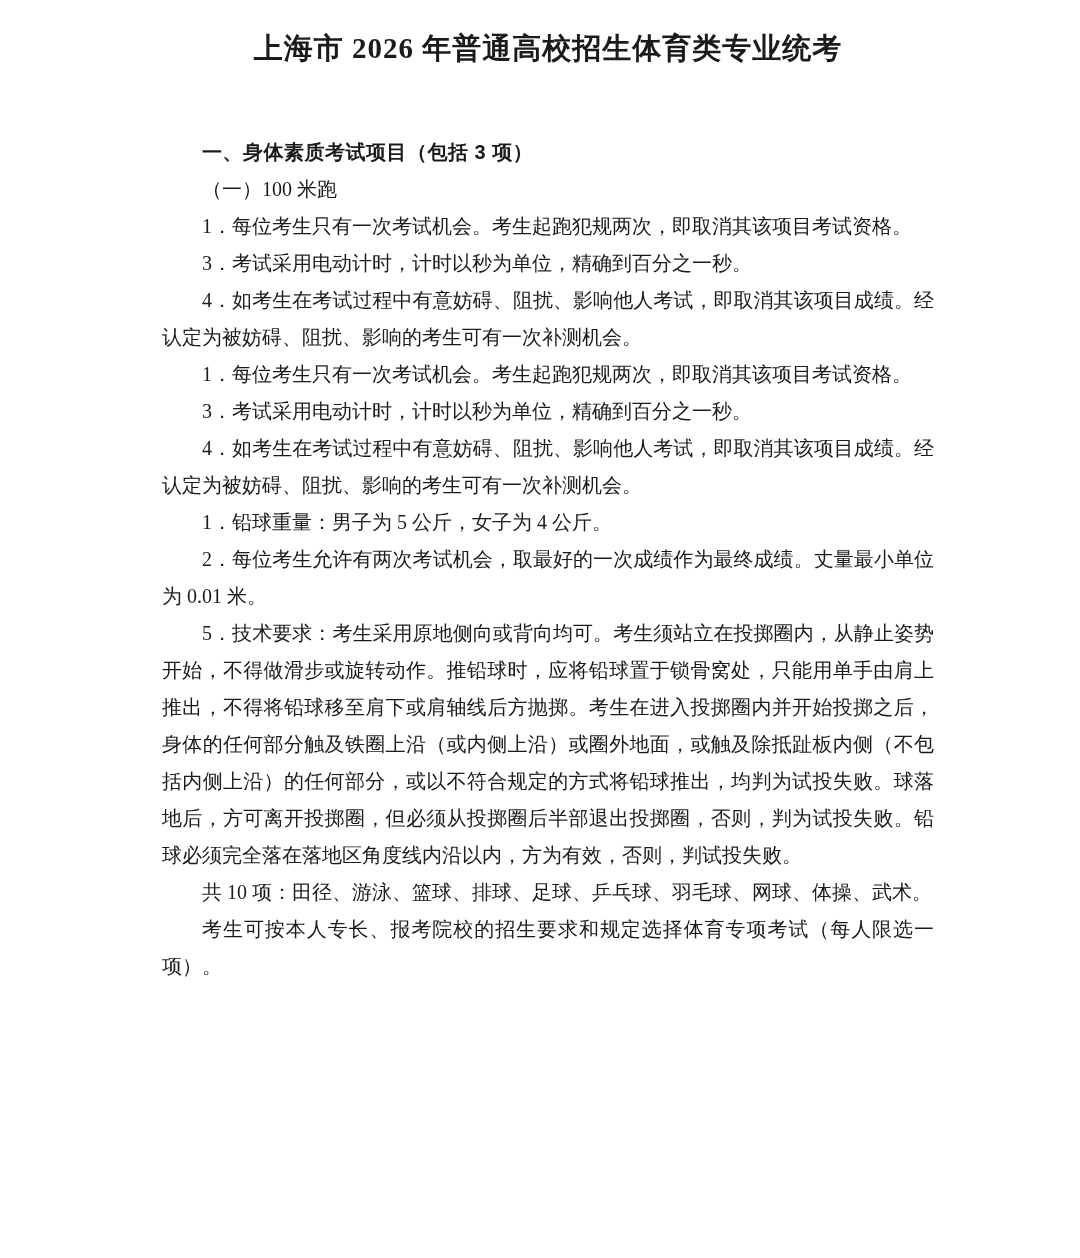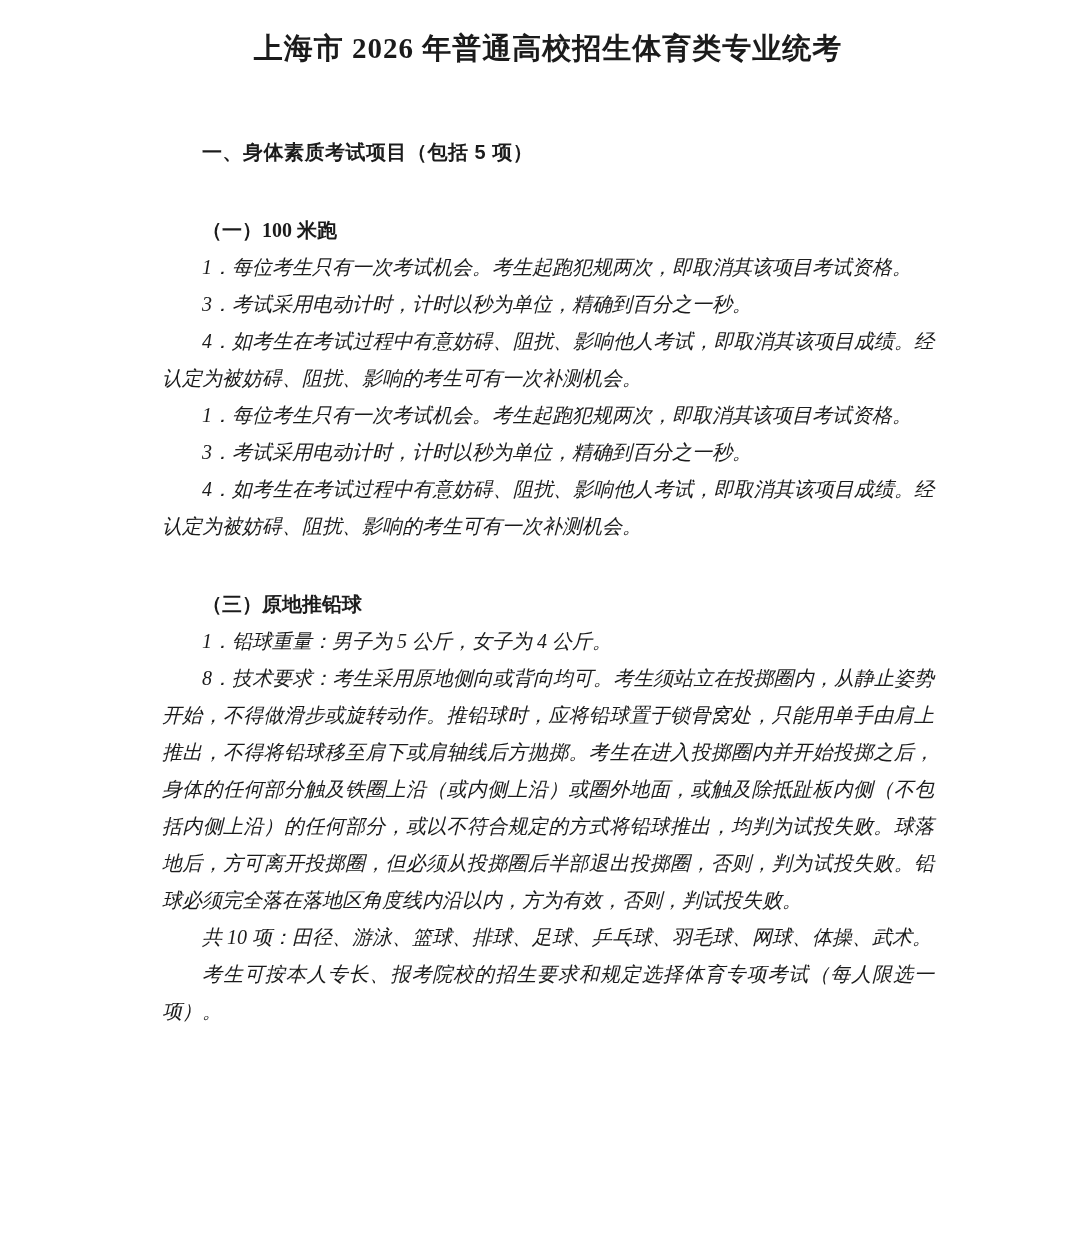--- a/index.html
+++ b/index.html
@@ -36,43 +36,41 @@
     line-height: 37px;
     text-align: justify;
     text-indent: 2em;
   }
   .doc-body p.section-heading {
     font-family: "Liberation Sans", "DejaVu Sans", sans-serif;
     font-weight: bold;
     letter-spacing: 0.5px;
   }
   .doc-body p.sub-heading {
-    font-weight: bold;
-    margin-top: 41px;
+    font-weight: normal;
   }
   .doc-body p.body {
     font-weight: normal;
-    font-style: italic;
   }
 </style>
 </head>
 <body>
 
 <div class="page">
   <div class="title-block">
     <div class="title-line">上海市 2026 年普通高校招生体育类专业统考</div>
   </div>
   <div class="doc-body">
-      <p class="section-heading">一、身体素质考试项目（包括 5 项）</p>
+      <p class="section-heading">一、身体素质考试项目（包括 3 项）</p>
       <p class="sub-heading">（一）100 米跑</p>
       <p class="body">1．每位考生只有一次考试机会。考生起跑犯规两次，即取消其该项目考试资格。</p>
       <p class="body">3．考试采用电动计时，计时以秒为单位，精确到百分之一秒。</p>
       <p class="body">4．如考生在考试过程中有意妨碍、阻扰、影响他人考试，即取消其该项目成绩。经认定为被妨碍、阻扰、影响的考生可有一次补测机会。</p>
       <p class="body">1．每位考生只有一次考试机会。考生起跑犯规两次，即取消其该项目考试资格。</p>
       <p class="body">3．考试采用电动计时，计时以秒为单位，精确到百分之一秒。</p>
       <p class="body">4．如考生在考试过程中有意妨碍、阻扰、影响他人考试，即取消其该项目成绩。经认定为被妨碍、阻扰、影响的考生可有一次补测机会。</p>
-      <p class="sub-heading">（三）原地推铅球</p>
       <p class="body">1．铅球重量：男子为 5 公斤，女子为 4 公斤。</p>
-      <p class="body">8．技术要求：考生采用原地侧向或背向均可。考生须站立在投掷圈内，从静止姿势开始，不得做滑步或旋转动作。推铅球时，应将铅球置于锁骨窝处，只能用单手由肩上推出，不得将铅球移至肩下或肩轴线后方抛掷。考生在进入投掷圈内并开始投掷之后，身体的任何部分触及铁圈上沿（或内侧上沿）或圈外地面，或触及除抵趾板内侧（不包括内侧上沿）的任何部分，或以不符合规定的方式将铅球推出，均判为试投失败。球落地后，方可离开投掷圈，但必须从投掷圈后半部退出投掷圈，否则，判为试投失败。铅球必须完全落在落地区角度线内沿以内，方为有效，否则，判试投失败。</p>
+      <p class="body">2．每位考生允许有两次考试机会，取最好的一次成绩作为最终成绩。丈量最小单位为 0.01 米。</p>
+      <p class="body">5．技术要求：考生采用原地侧向或背向均可。考生须站立在投掷圈内，从静止姿势开始，不得做滑步或旋转动作。推铅球时，应将铅球置于锁骨窝处，只能用单手由肩上推出，不得将铅球移至肩下或肩轴线后方抛掷。考生在进入投掷圈内并开始投掷之后，身体的任何部分触及铁圈上沿（或内侧上沿）或圈外地面，或触及除抵趾板内侧（不包括内侧上沿）的任何部分，或以不符合规定的方式将铅球推出，均判为试投失败。球落地后，方可离开投掷圈，但必须从投掷圈后半部退出投掷圈，否则，判为试投失败。铅球必须完全落在落地区角度线内沿以内，方为有效，否则，判试投失败。</p>
       <p class="body">共 10 项：田径、游泳、篮球、排球、足球、乒乓球、羽毛球、网球、体操、武术。</p>
       <p class="body">考生可按本人专长、报考院校的招生要求和规定选择体育专项考试（每人限选一项）。</p>
     </div>
 </div>
 
 </body></html>

